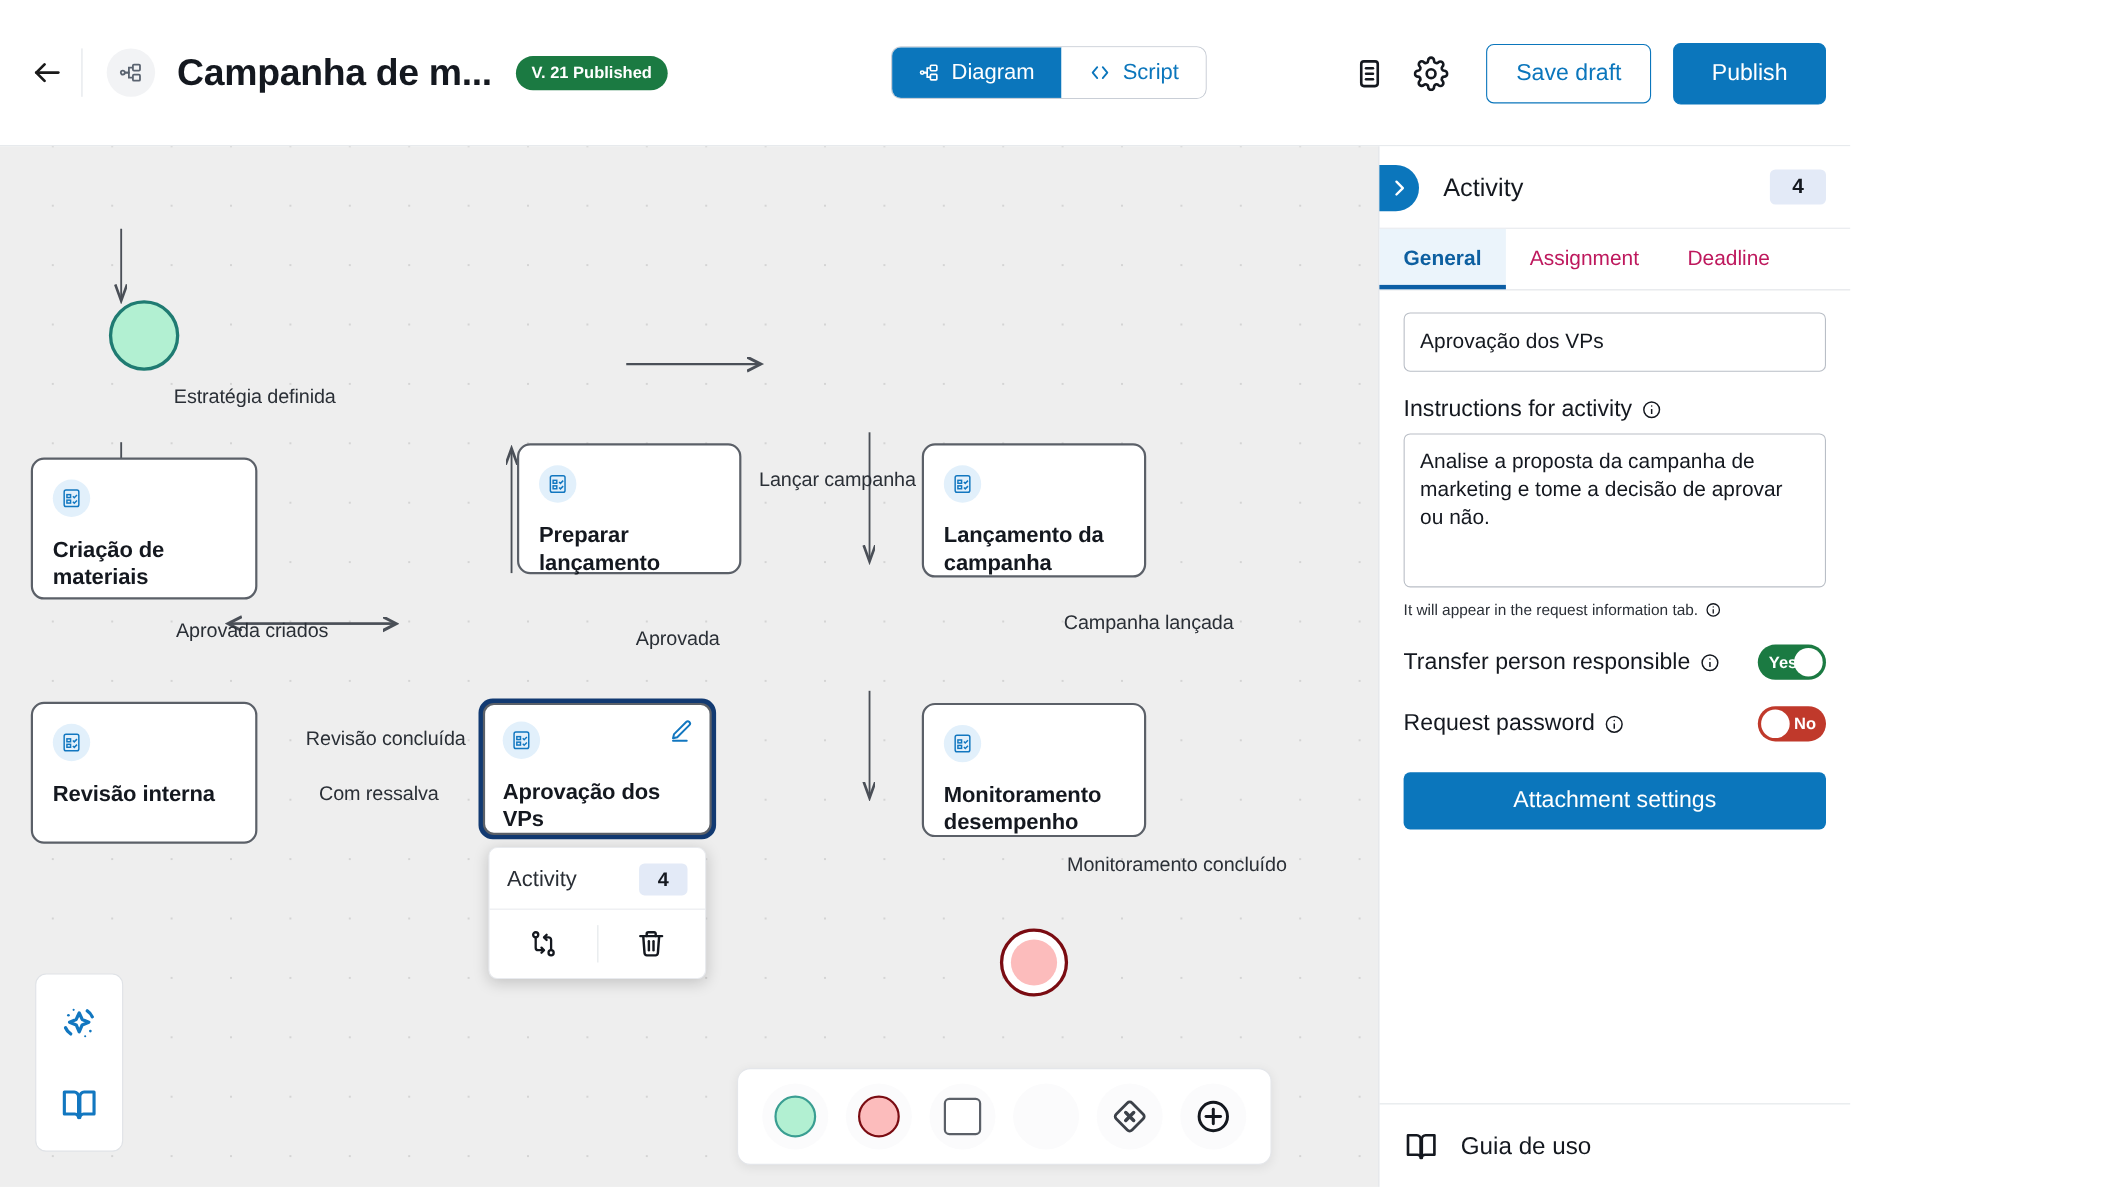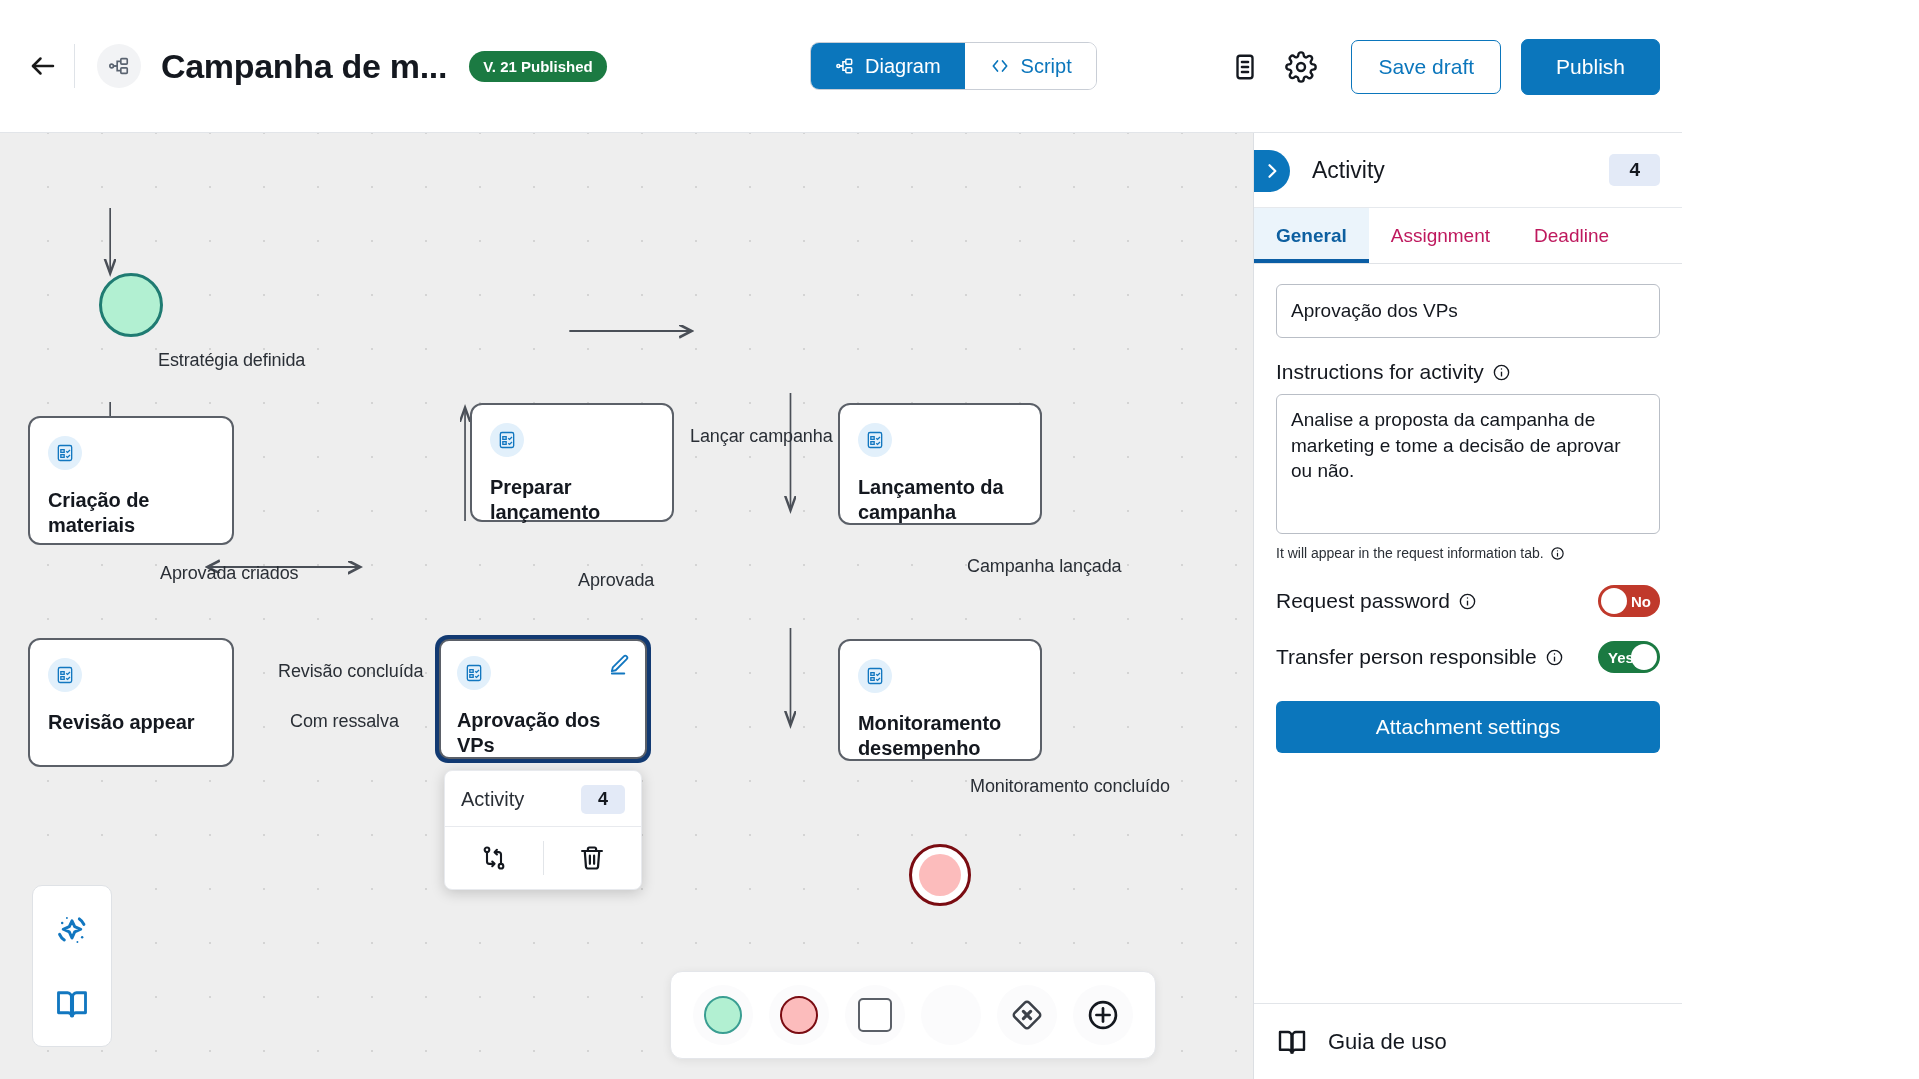--- a/index.html
+++ b/index.html
@@ -369,21 +369,21 @@
       <div class="node" style="left:28px; top:505px; width:206px; height:129px;">
         <div class="node-icon">
           <svg width="20" height="20" viewBox="0 0 24 24" fill="none" stroke="currentColor" stroke-width="1.6">
               <rect x="4" y="3" width="16" height="18" rx="2"></rect>
               <rect x="7" y="8" width="4" height="3.2"></rect>
               <rect x="7" y="14" width="4" height="3.2"></rect>
               <polyline points="13.5,9.8 15,11.3 18,8.3"></polyline>
               <polyline points="13.5,15.8 15,17.3 18,14.3"></polyline>
             </svg>
         </div>
-        <div class="node-label">Revisão appear</div>
+        <div class="node-label">Revisão interna</div>
       </div>
 
       <div class="node selected-wrap" style="left:435px; top:502px; width:216px; height:128px; padding:4px; border:none; background:#123a72; border-radius:13px; box-shadow:0 0 0 0 #123a72;">
         <div class="node-inner-sel">
           <div class="node-icon">
             <svg width="20" height="20" viewBox="0 0 24 24" fill="none" stroke="currentColor" stroke-width="1.6">
                 <rect x="4" y="3" width="16" height="18" rx="2"></rect>
                 <rect x="7" y="8" width="4" height="3.2"></rect>
                 <rect x="7" y="14" width="4" height="3.2"></rect>
                 <polyline points="13.5,9.8 15,11.3 18,8.3"></polyline>
@@ -568,52 +568,52 @@
             <svg width="15" height="15" viewBox="0 0 24 24" fill="none" stroke="#14181f" stroke-width="1.9">
                 <circle cx="12" cy="12" r="9"></circle>
                 <line x1="12" y1="11" x2="12" y2="17"></line>
                 <circle cx="12" cy="7.6" r="1" fill="#14181f" stroke="none"></circle>
               </svg>
           </span>
         </div>
 
         <div class="toggle-row">
           <div class="toggle-label">
+            <span>Transfer person responsible</span>
+            <span class="info-i">
+              <svg width="19" height="19" viewBox="0 0 24 24" fill="none" stroke="#14181f" stroke-width="1.7">
+                  <circle cx="12" cy="12" r="9"></circle>
+                  <line x1="12" y1="11" x2="12" y2="17"></line>
+                  <circle cx="12" cy="7.6" r="0.9" fill="#14181f" stroke="none"></circle>
+                </svg>
+            </span>
+          </div>
+          <div class="toggle on">
+            <span class="tlab">Yes</span>
+            <span class="knob"></span>
+          </div>
+        </div>
+
+        <div class="toggle-row">
+          <div class="toggle-label">
             <span>Request password</span>
             <span class="info-i">
               <svg width="19" height="19" viewBox="0 0 24 24" fill="none" stroke="#14181f" stroke-width="1.7">
                   <circle cx="12" cy="12" r="9"></circle>
                   <line x1="12" y1="11" x2="12" y2="17"></line>
                   <circle cx="12" cy="7.6" r="0.9" fill="#14181f" stroke="none"></circle>
                 </svg>
             </span>
           </div>
           <div class="toggle off">
             <span class="tlab">No</span>
             <span class="knob"></span>
           </div>
         </div>
 
-        <div class="toggle-row">
-          <div class="toggle-label">
-            <span>Transfer person responsible</span>
-            <span class="info-i">
-              <svg width="19" height="19" viewBox="0 0 24 24" fill="none" stroke="#14181f" stroke-width="1.7">
-                  <circle cx="12" cy="12" r="9"></circle>
-                  <line x1="12" y1="11" x2="12" y2="17"></line>
-                  <circle cx="12" cy="7.6" r="0.9" fill="#14181f" stroke="none"></circle>
-                </svg>
-            </span>
-          </div>
-          <div class="toggle on">
-            <span class="tlab">Yes</span>
-            <span class="knob"></span>
-          </div>
-        </div>
-
         <button class="attach-btn">Attachment settings</button>
       </div>
 
       <div class="rp-footer">
         <svg width="32" height="32" viewBox="0 0 24 24" fill="none" stroke="#14181f" stroke-width="1.8" stroke-linejoin="round">
           <path d="M3 4.5h6a2.6 2.6 0 012.6 2.6V20a2.2 2.2 0 00-2.2-2.2H3z"></path>
           <path d="M21 4.5h-6a2.6 2.6 0 00-2.6 2.6V20a2.2 2.2 0 012.2-2.2H21z"></path>
         </svg>
         <span class="lbl">Guia de uso</span>
       </div>

